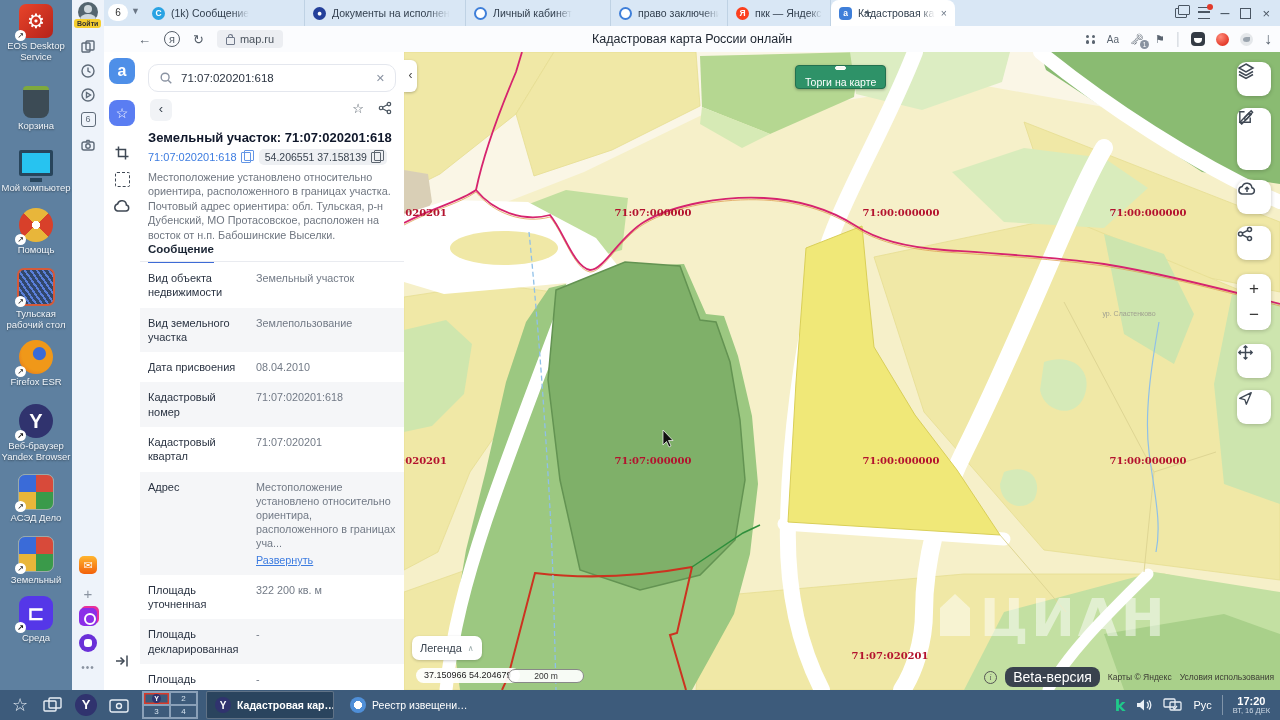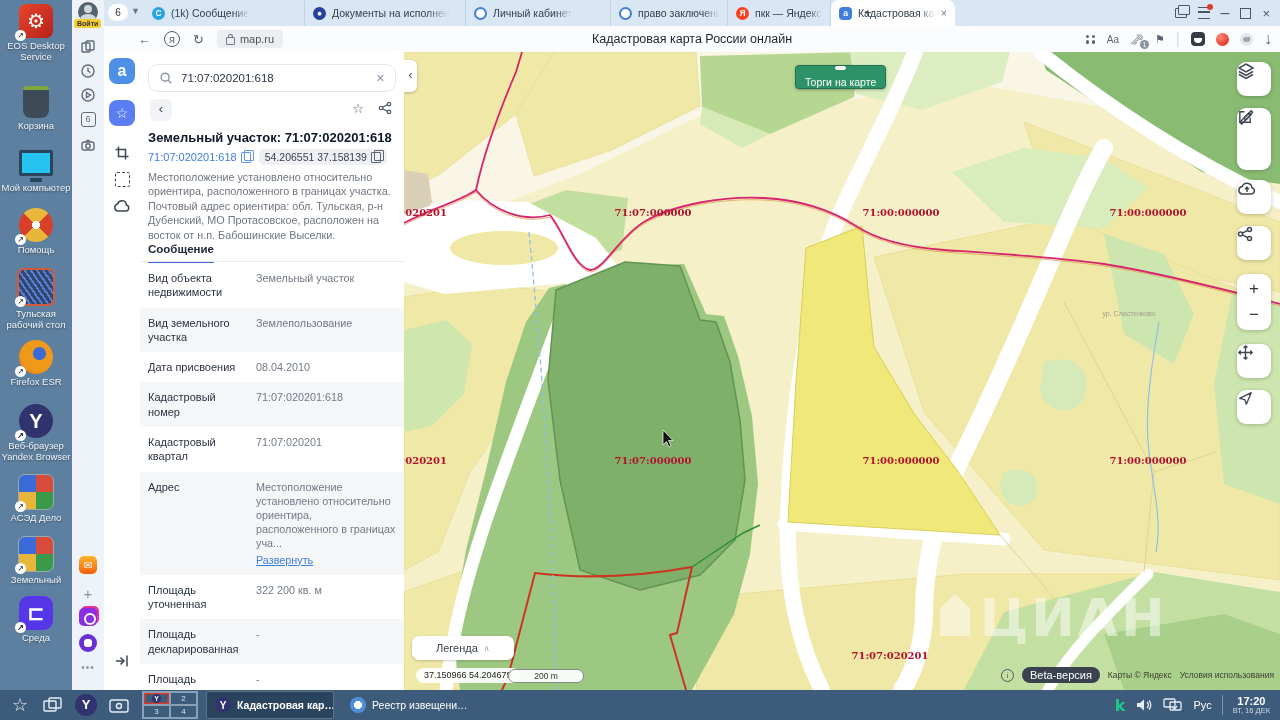--- a/index.html
+++ b/index.html
@@ -151,30 +151,30 @@
   .map svg{position:absolute;left:0;top:0;}
   .collapse{position:absolute;left:0;top:8px;width:13px;height:32px;background:#fff;border-radius:0 6px 6px 0;
     box-shadow:0 1px 3px rgba(0,0,0,.25);text-align:center;line-height:30px;color:#444;font-size:12px;}
   .torgi{position:absolute;left:391px;top:13px;height:22px;background:#2e9268;border:1px solid #23714f;border-radius:4px;
     display:flex;align-items:center;gap:6px;padding:0 9px;color:#fff;font-size:10.5px;box-shadow:0 1px 3px rgba(0,0,0,.3);flex-direction:column;}
   .torgi .cb{width:9px;height:9px;border:1.4px solid #fff;border-radius:2px;background:#f8f8f4;}
   .mapbtn{position:absolute;right:9px;width:34px;background:#fff;border-radius:9px;
     box-shadow:0 1px 4px rgba(0,0,0,.22);display:flex;flex-direction:column;align-items:center;justify-content:center;color:#3f4854;}
   .mapbtn .zi{font-size:17px;line-height:26px;color:#333;}
   .legend{position:absolute;left:8px;top:584px;height:24px;background:#fff;border-radius:7px;
-    box-shadow:0 1px 3px rgba(0,0,0,.2);display:flex;align-items:center;gap:6px;padding:0 24px;font-size:11px;color:#3a4450;}
+    box-shadow:0 1px 3px rgba(0,0,0,.2);display:flex;align-items:center;gap:6px;padding:0 8px;font-size:11px;color:#3a4450;}
   .legend .ch{color:#9aa;font-size:8px;}
   .coordbar{position:absolute;left:12px;top:616px;height:15px;background:rgba(255,255,255,.92);border-radius:8px;
     padding:0 8px;font-size:9px;color:#1c1c1c;line-height:15px;}
   .scalebar{position:absolute;left:104px;top:617px;width:74px;height:12px;background:rgba(255,255,255,.92);
     border:1px solid #888;border-radius:7px;font-size:8.5px;color:#333;text-align:center;line-height:12px;}
   .footright{position:absolute;right:6px;top:615px;display:flex;align-items:center;gap:8px;font-size:8.5px;color:#3c3c34;}
   .infoi{width:11px;height:11px;border:1px solid #555;border-radius:50%;font-size:7.5px;line-height:11px;
     text-align:center;color:#555;font-family:"Liberation Serif",serif;font-style:italic;}
-  .betapill{background:#39424e;color:#fff;border-radius:8px;padding:2px 8px;font-size:11px;}
+  .betapill{background:#39424e;color:#fff;border-radius:8px;padding:2px 8px;font-size:14px;}
 
   .icsvg{display:block;}
 </style>
 </head>
 <body>
 
 <div id="screen">
 
   <div class="desktop">
     <div class="dicon" style="top:4px">

